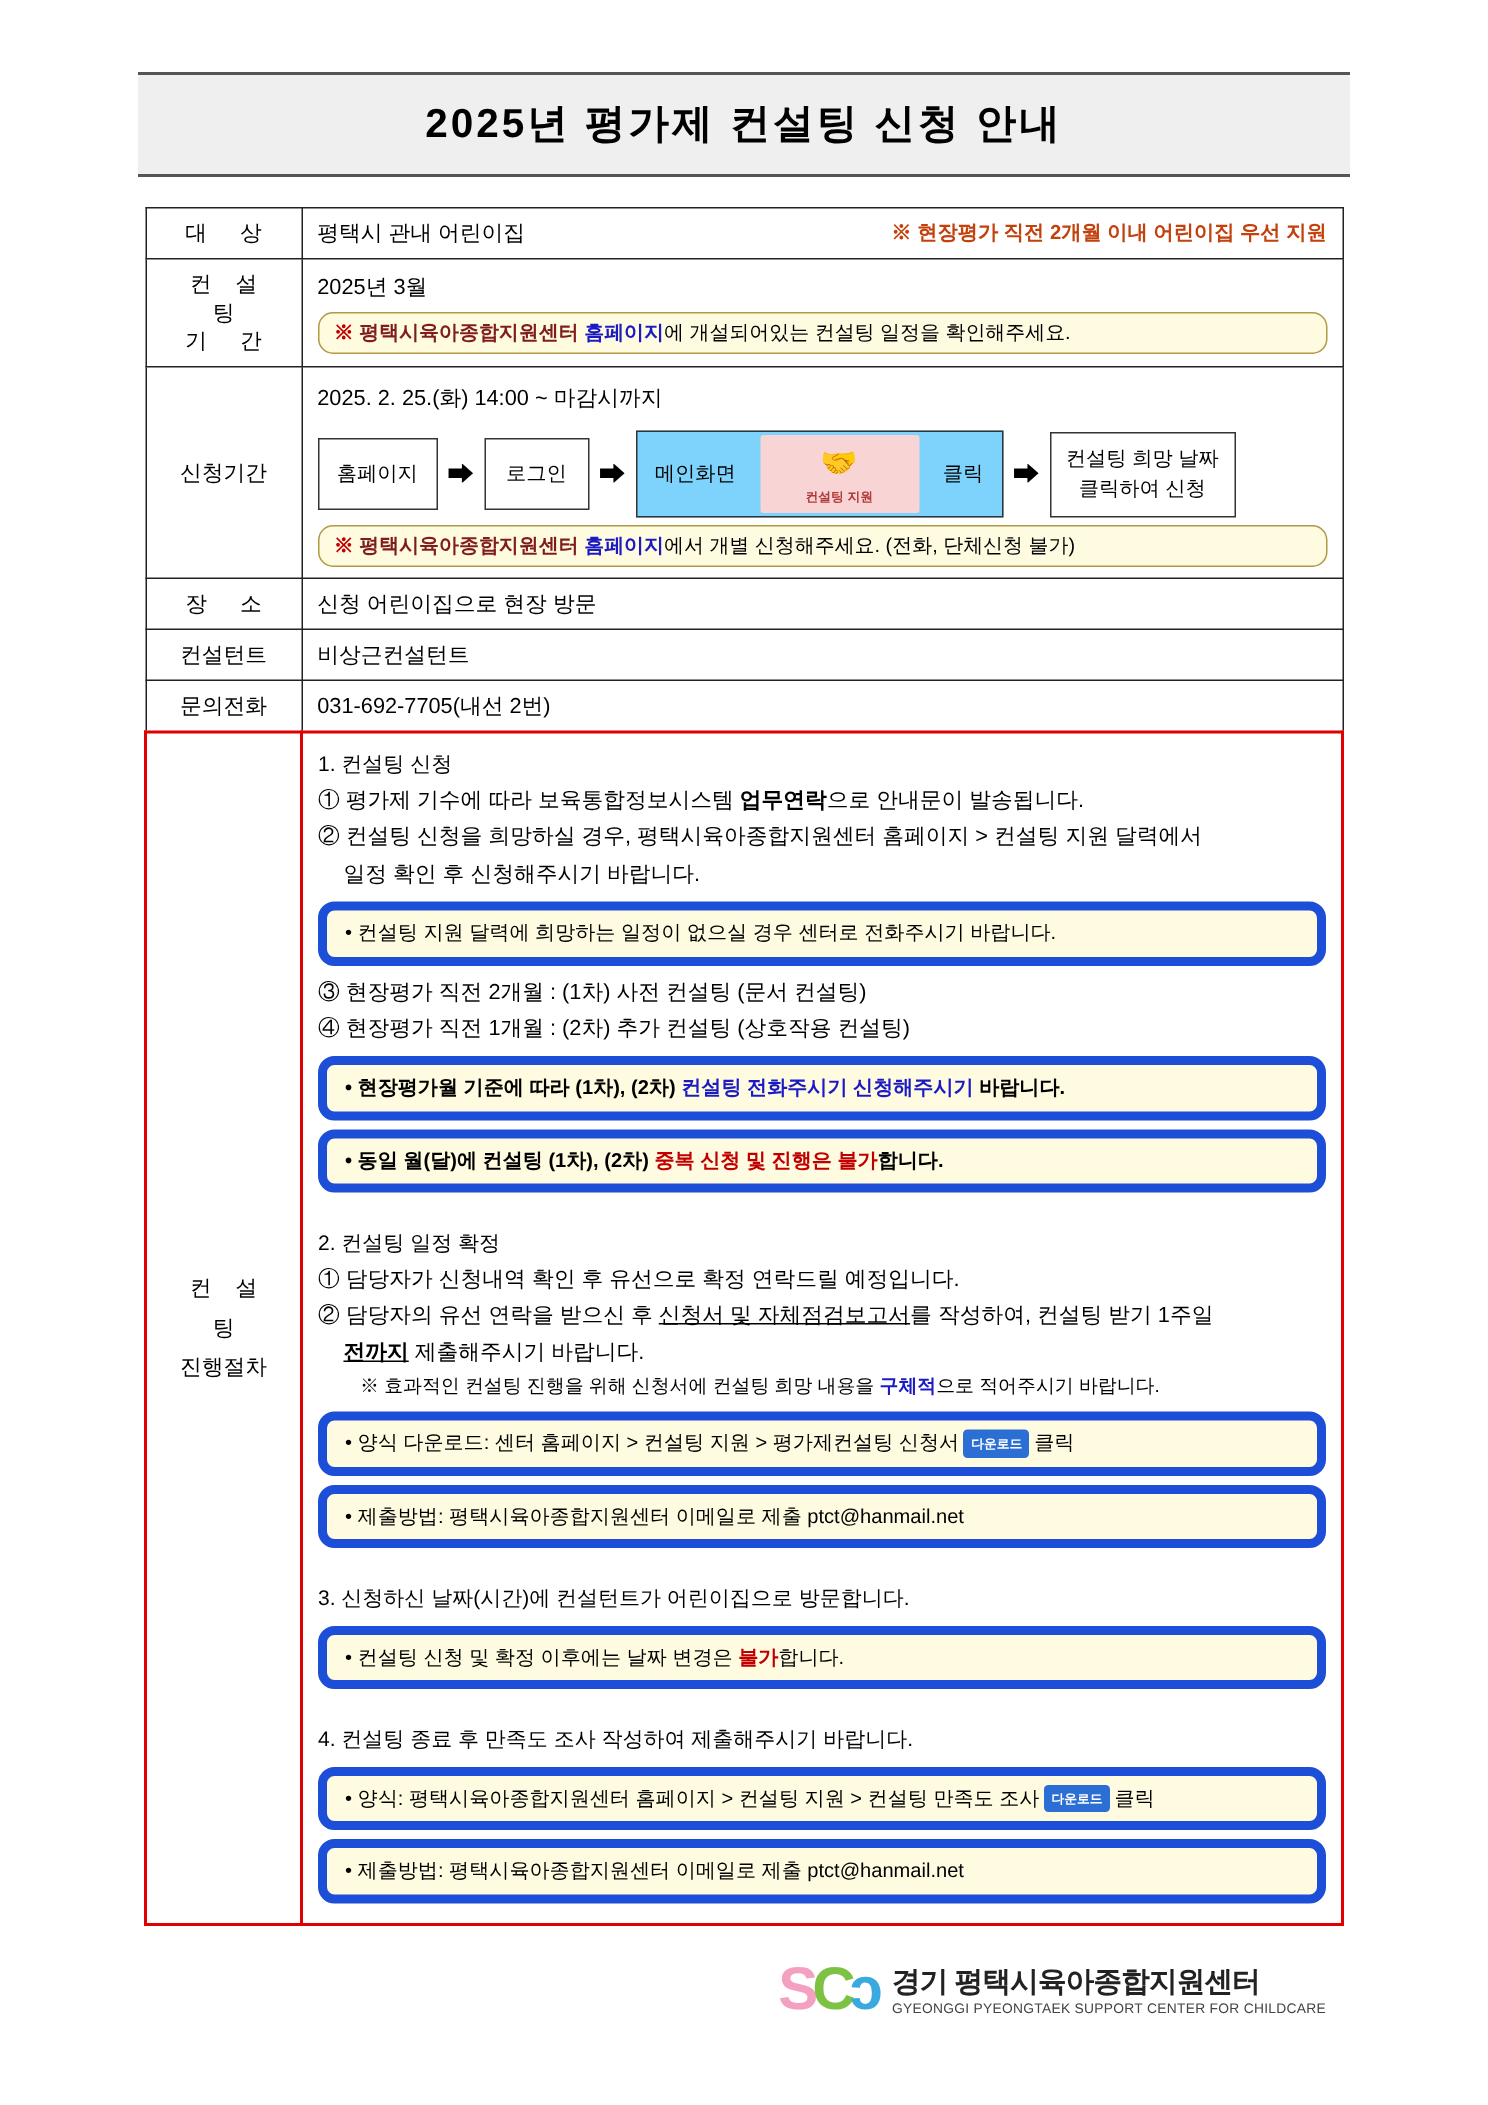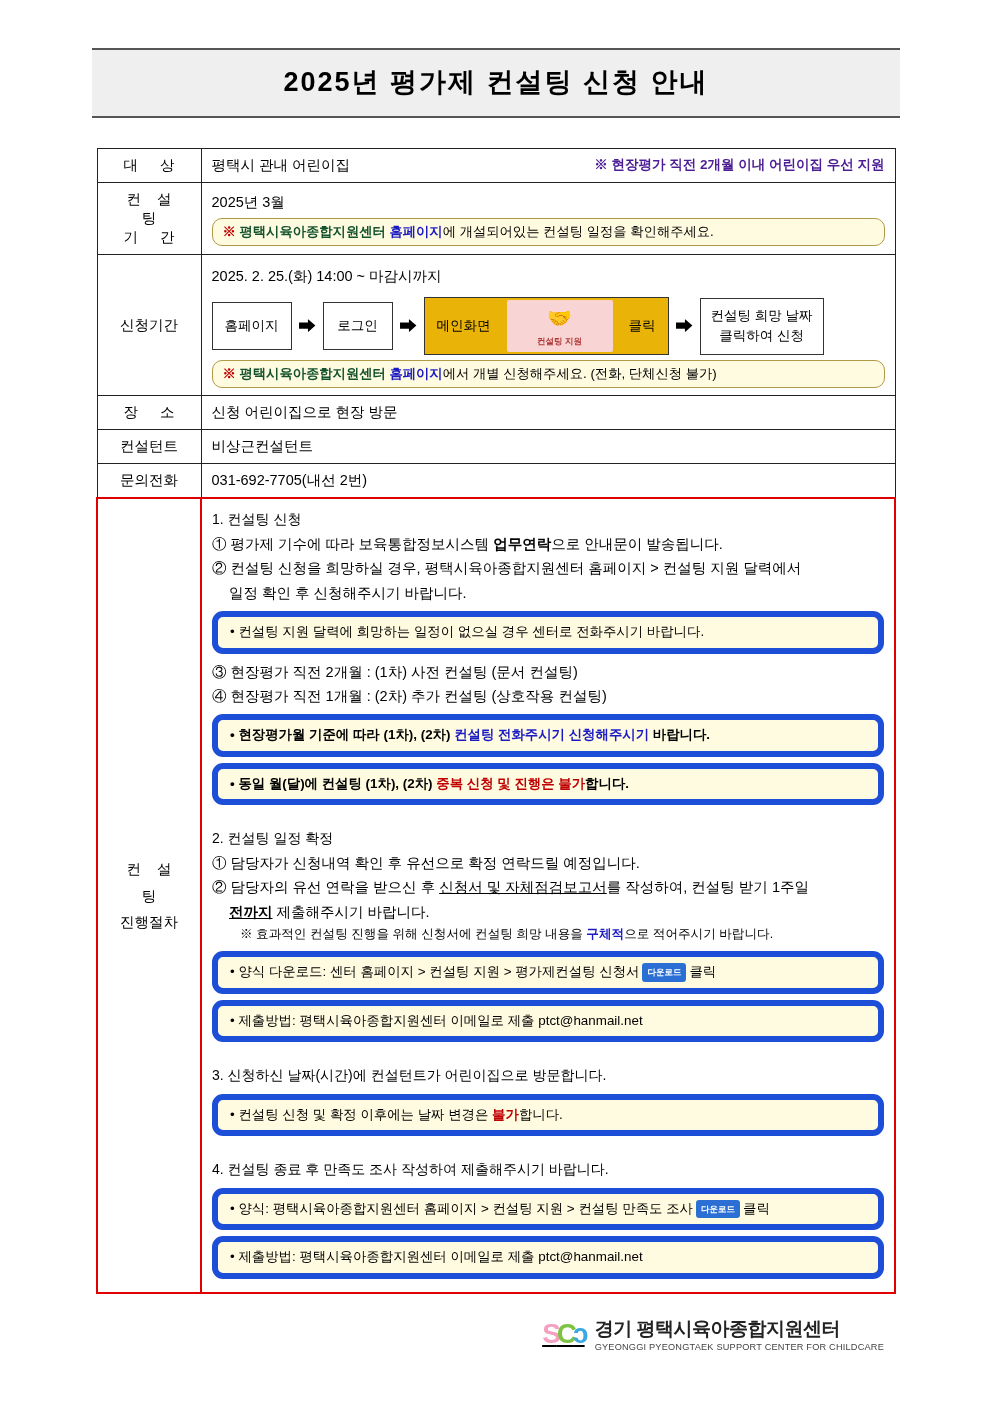--- a/index.html
+++ b/index.html
@@ -29,21 +29,21 @@
     text-align: center;
     padding: 14px 0 16px 0;
   }
   .title-bar .title {
     font-size: 27px;
     font-weight: bold;
     letter-spacing: 2px;
   }
   
   table.main {
-    margin: 30px auto 0 auto;
+    margin: 20px auto 0 auto;
     width: 800px;
     border-collapse: collapse;
     table-layout: fixed;
   }
   table.main td {
     border: 1px solid #222;
     vertical-align: middle;
     padding: 7px 10px;
     font-size: 14.5px;
   }
@@ -57,38 +57,38 @@
     letter-spacing: 9px;
     padding-left: 9px;
     display: inline-block;
   }
   .spread3 {
     letter-spacing: 6px;
     padding-left: 6px;
     display: inline-block;
   }
   .row-target .blue-note {
-    color: #4c1d95;
+    color: #c2410c;
     font-weight: bold;
     font-size: 13.5px;
     float: right;
   }
   .cell-inner { line-height: 1.55; }
   .yellow-box {
     background: #fffbe0;
     border: 1px solid #b09a45;
     border-radius: 10px;
     padding: 4px 10px;
     font-size: 13.3px;
     display: block;
     margin-top: 5px;
   }
   .red { color: #c00000; font-weight: bold; }
   .blue { color: #1b1bc4; font-weight: bold; }
-  .magenta { color: #14532d; font-weight: bold; }
+  .magenta { color: #7f1d1d; font-weight: bold; }
   .bold { font-weight: bold; }
   
   .flow {
     display: flex;
     align-items: center;
     gap: 7px;
     margin: 10px 0 4px 0;
   }
   .flow-box {
     border: 1px solid #333;
@@ -105,21 +105,21 @@
   }
   .flow-arrow {
     font-size: 17px;
     font-weight: bold;
     line-height: 1;
   }
   .flow-group {
     border: 1px solid #333;
     display: flex;
     align-items: center;
-    background: #eab308;
+    background: #7dd3fc;
   }
   .flow-group .seg {
     padding: 14px 12px;
     font-size: 13.5px;
     text-align: center;
   }
   .pink-card {
     background: #f9d4d4;
     width: 106px;
     height: 52px;
@@ -189,25 +189,24 @@
   }
   
   .footer {
     margin: 22px 60px 0 0;
     display: flex;
     justify-content: flex-end;
     align-items: center;
     gap: 10px;
   }
   .logo-mark {
-    font-size: 28px;
+    font-size: 40px;
     font-weight: bold;
     letter-spacing: -4px;
     line-height: 1;
-    text-decoration: underline;
   }
   .logo-mark .c1 { color: #f4a0c0; }
   .logo-mark .c2 { color: #7ec243; }
   .logo-mark .c3 { color: #3aa9e0; }
   .logo-text .ko {
     font-size: 19px;
     font-weight: bold;
     letter-spacing: -0.5px;
     color: #222;
   }

